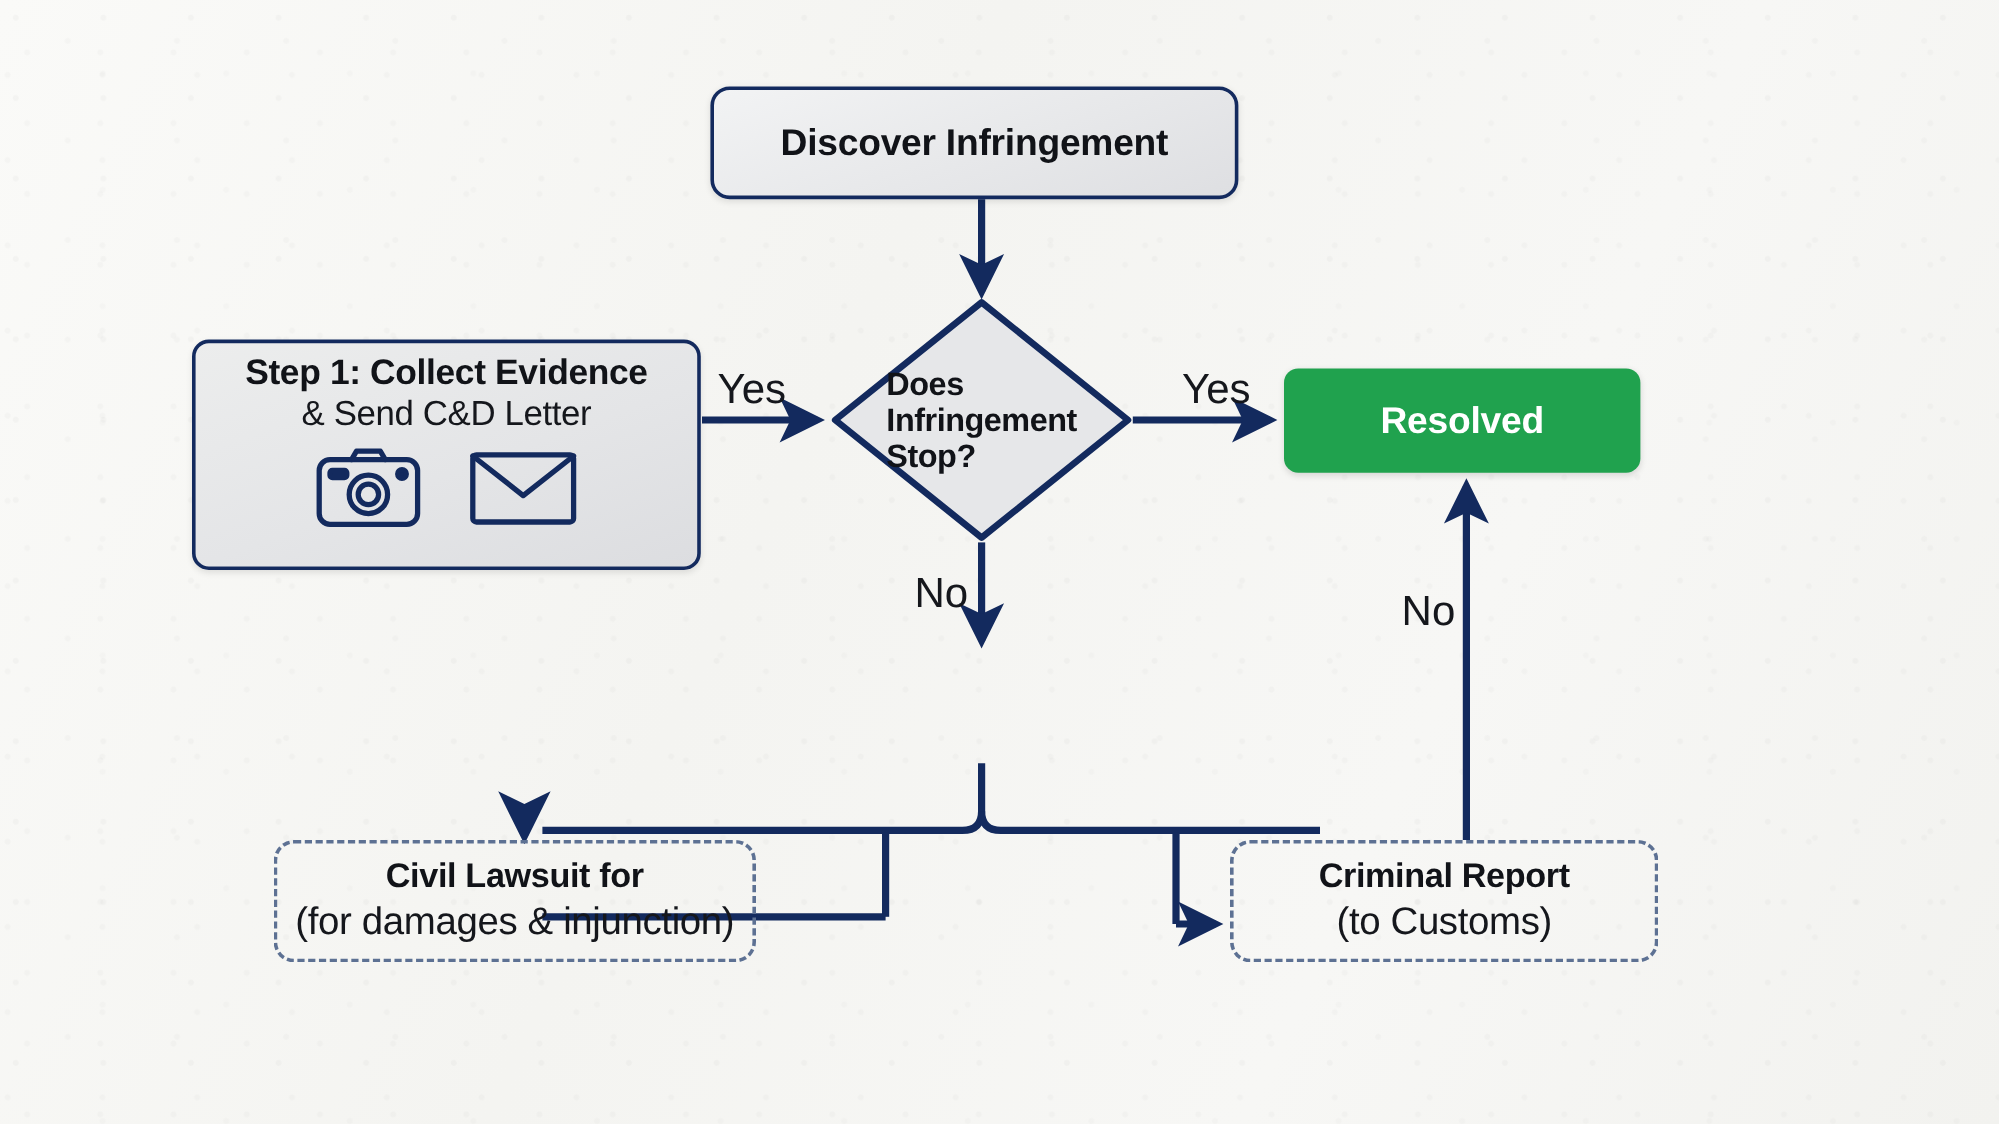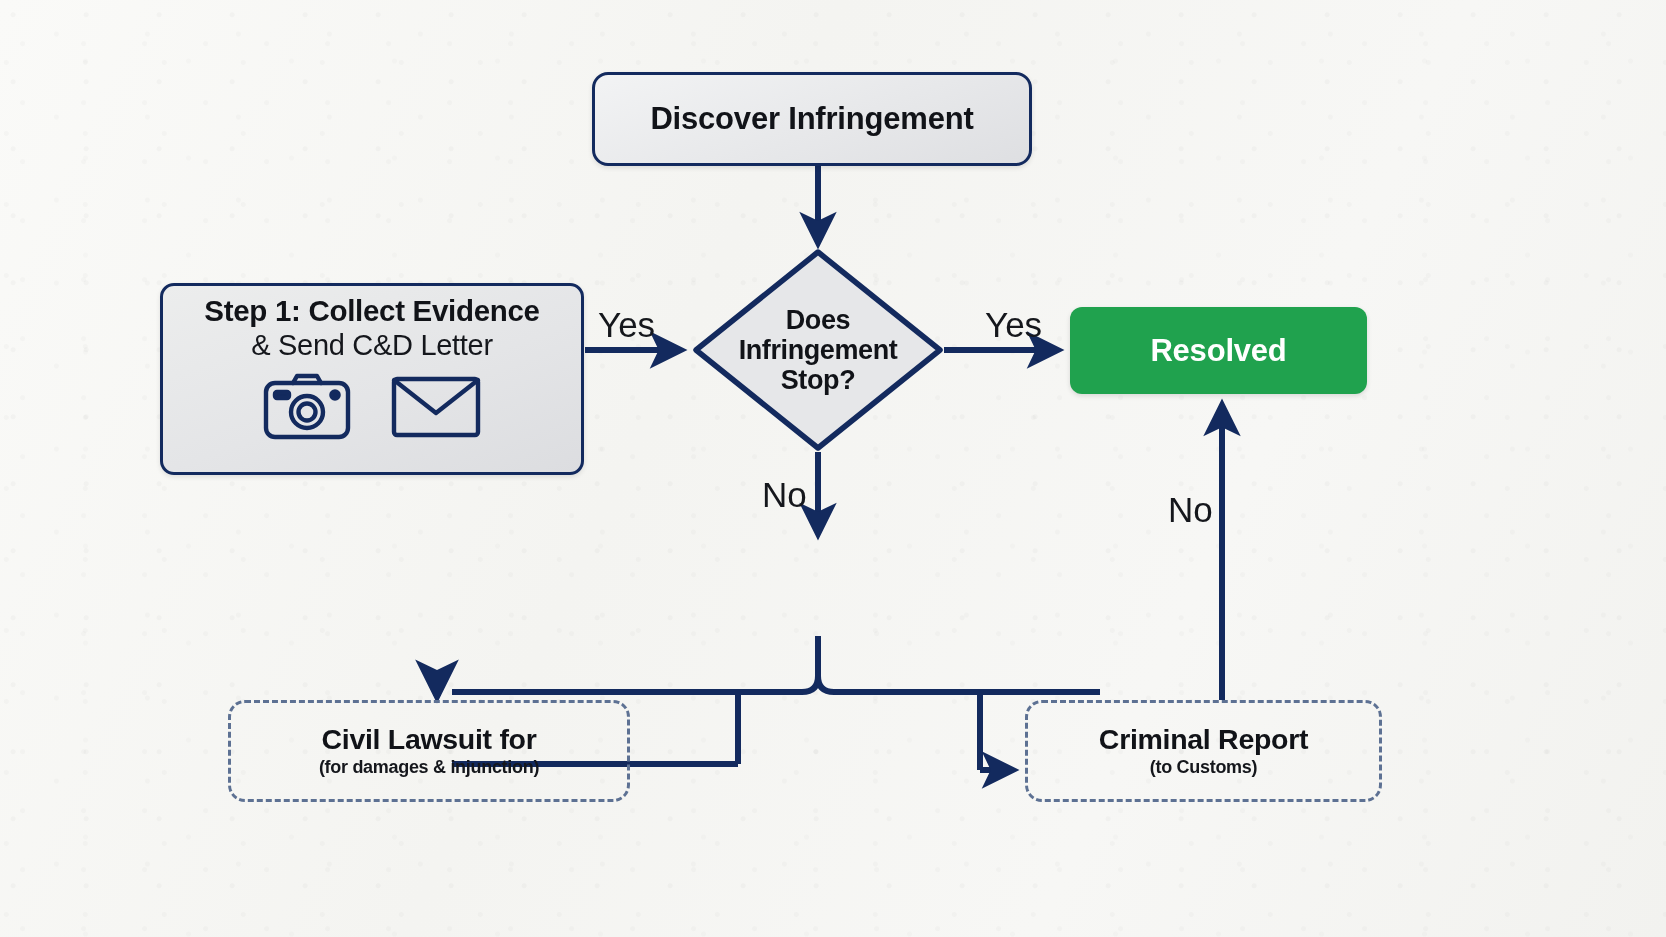--- a/index.html
+++ b/index.html
@@ -20,21 +20,21 @@
       radial-gradient(circle at 83% 63%, rgba(0,0,0,0.016) 0 2px, transparent 3px),
       radial-gradient(circle at 8% 88%, rgba(0,0,0,0.018) 0 2px, transparent 3px),
       linear-gradient(115deg, #fafaf8 0%, #f4f4f1 40%, #f7f7f5 70%, #f2f2ef 100%);
     background-size:73px 67px,91px 83px,61px 59px,103px 97px,79px 71px,100% 100%;
     pointer-events:none;
   }
   #stage{position:absolute;inset:0;}
   svg#wires{position:absolute;left:0;top:0;width:1666px;height:937px;pointer-events:none;}
 
   .node{position:absolute;box-sizing:border-box;display:flex;flex-direction:column;
-        align-items:center;justify-content:center;text-align:center;}
+        align-items:center;justify-content:center;}
 
   
   #node-discover{
     left:592px;top:72px;width:440px;height:94px;
     border:3.5px solid #132a5e;border-radius:16px;
     background:linear-gradient(160deg,#f2f3f4 0%,#e7e8ea 55%,#dedfe2 100%);
     box-shadow:0 2px 5px rgba(0,0,0,0.10);
   }
   #node-discover .t{font-size:31px;font-weight:bold;color:#111318;letter-spacing:-0.2px;}
 
@@ -76,21 +76,21 @@
   }
   #node-step2 .t{font-size:31px;font-weight:bold;color:#ffffff;letter-spacing:-0.2px;}
 
   
   .dashed{
     border:3px dashed #5d7193;border-radius:17px;background:transparent;
   }
   #node-civil{left:228px;top:700px;width:402px;height:102px;}
   #node-criminal{left:1025px;top:700px;width:357px;height:102px;}
   .dashed .l1{font-size:28.5px;color:#111318;line-height:1.12;letter-spacing:-0.3px;}
-  .dashed .l2{font-size:18px;color:#15171c;font-weight:bold;line-height:1.25;letter-spacing:-0.3px;}
+  .dashed .l2{font-size:32px;color:#15171c;font-weight:normal;line-height:1.25;letter-spacing:-0.3px;}
   .b{font-weight:bold;}
   .n{font-weight:bold;}
 
   
   .elabel{position:absolute;font-size:35px;color:#15171c;font-weight:normal;white-space:nowrap;}
   #label-yes1{left:598px;top:305px;}
   #label-yes2{left:985px;top:305px;}
   #label-no1{left:762px;top:475px;}
   #label-no2{left:1168px;top:490px;}
 </style>

